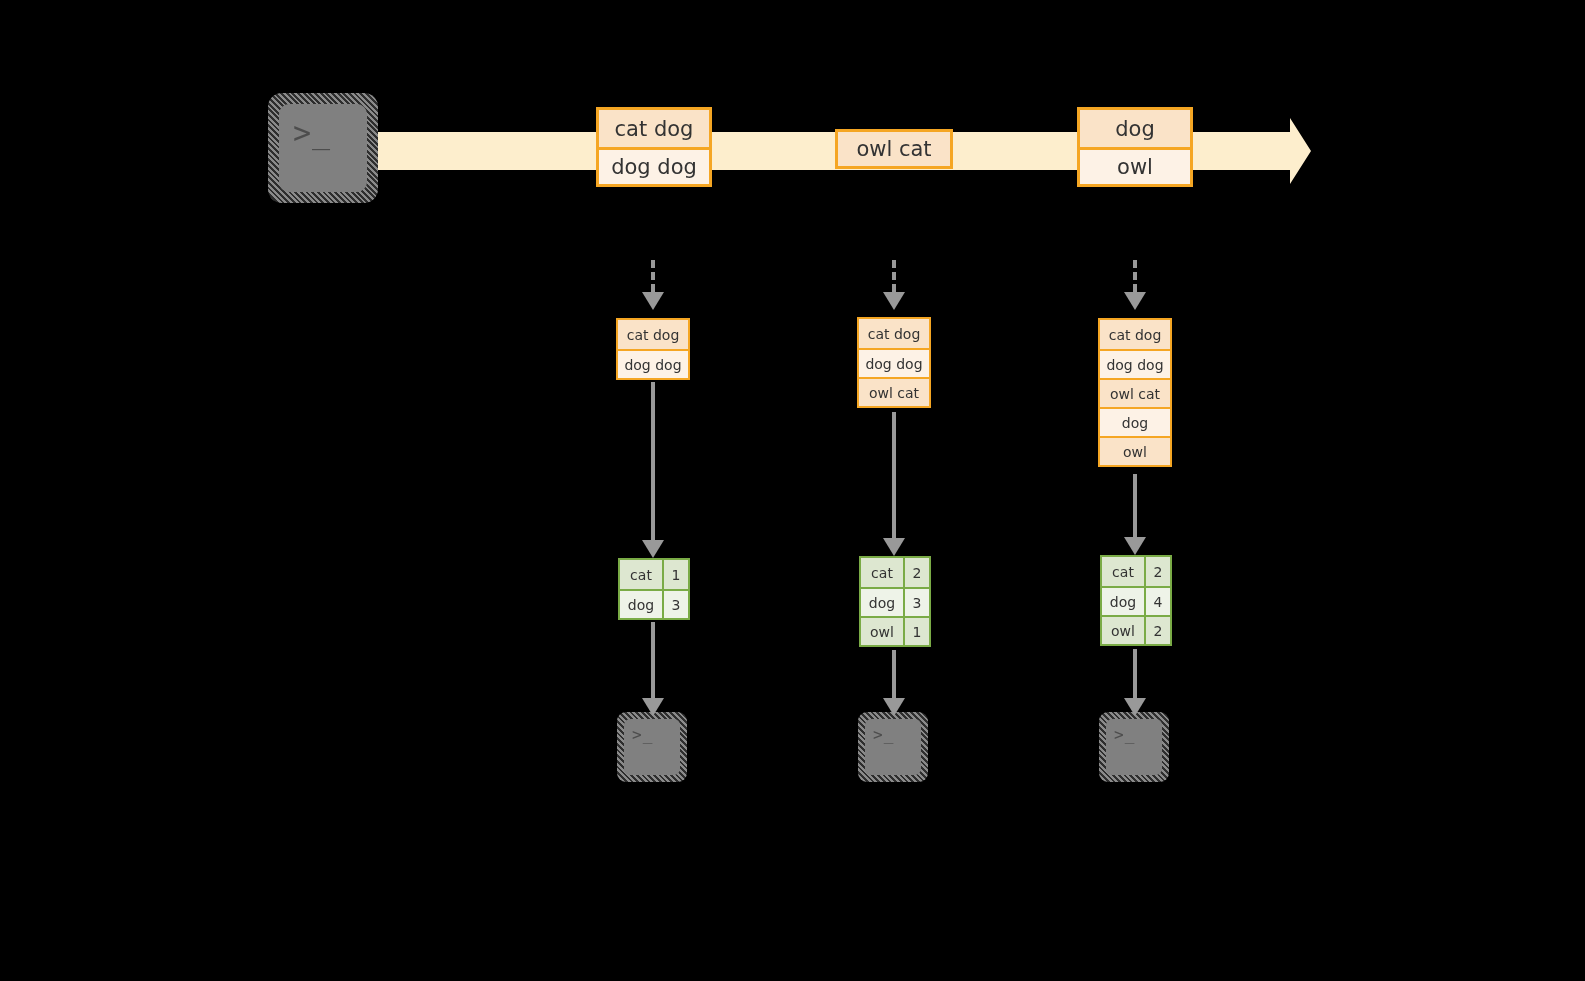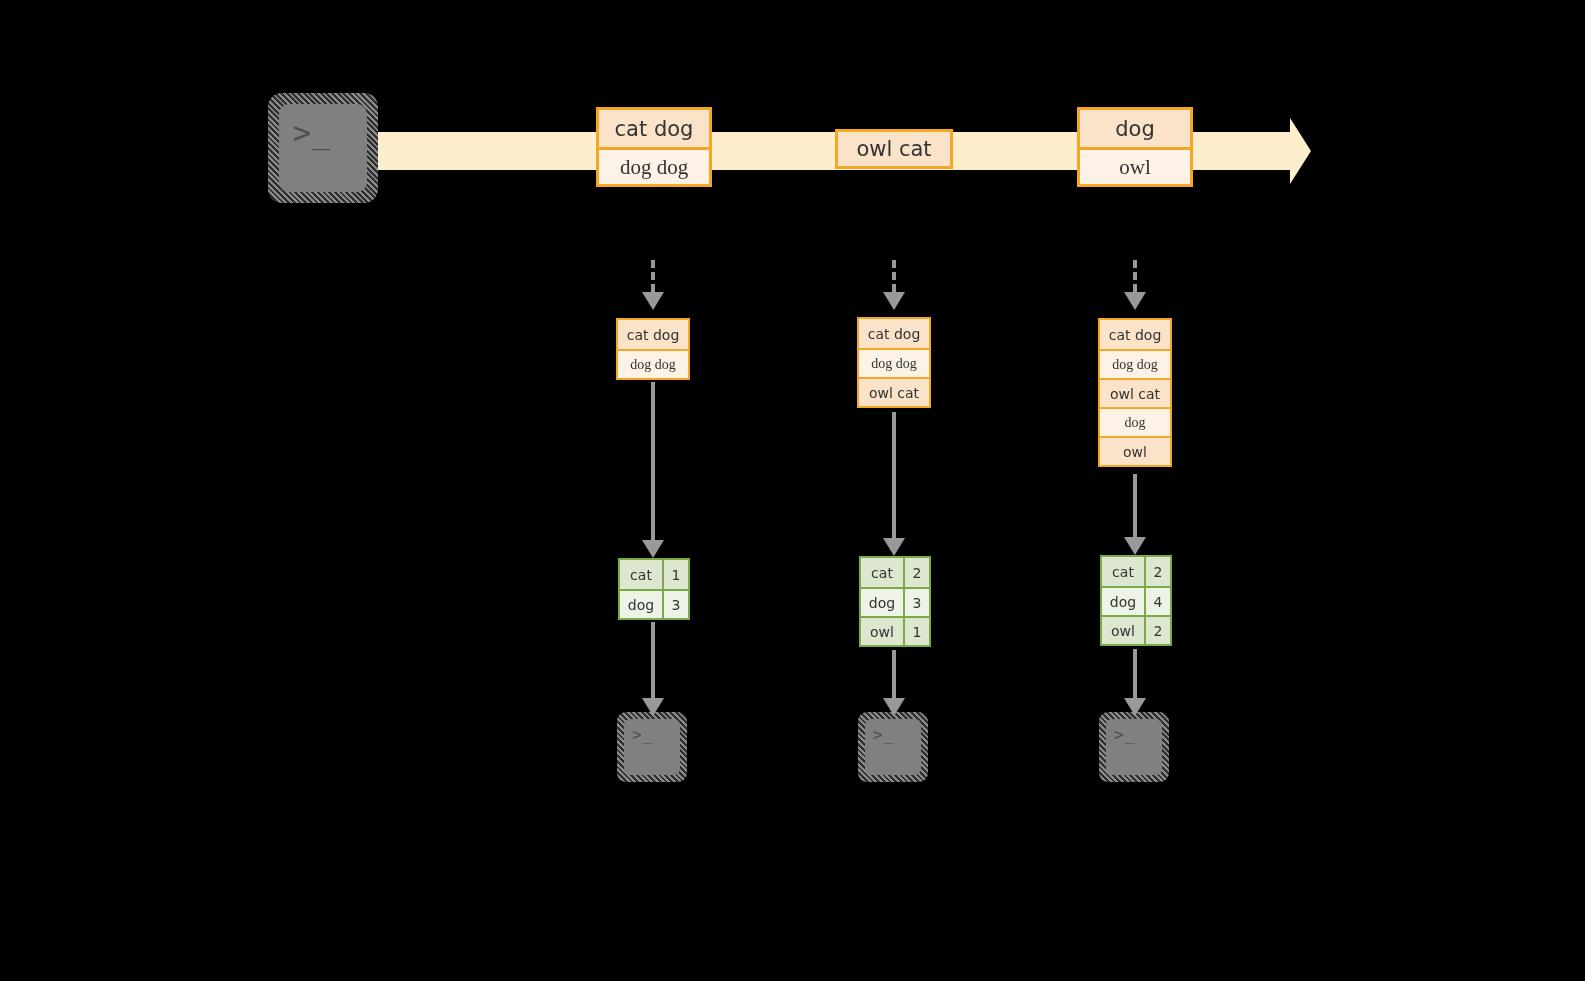--- a/index.html
+++ b/index.html
@@ -78,21 +78,21 @@
     white-space: nowrap;
   }
   .rec-box .cell + .cell {
     border-top: 3px solid #f5a623;
   }
   .rec-box.large .cell {
     height: 37px;
     font-size: 21px;
   }
   .fill-dark  { background: #fae3c8; }
-  .fill-light { background: #fdf2e6; font-family: Liberation Serif, serif; }
+  .fill-light { background: #fdf2e6; }
 
   
   .stack {
     position: absolute;
     box-sizing: border-box;
     border: 2px solid #f5a623;
     display: flex;
     flex-direction: column;
     overflow: hidden;
     z-index: 4;

